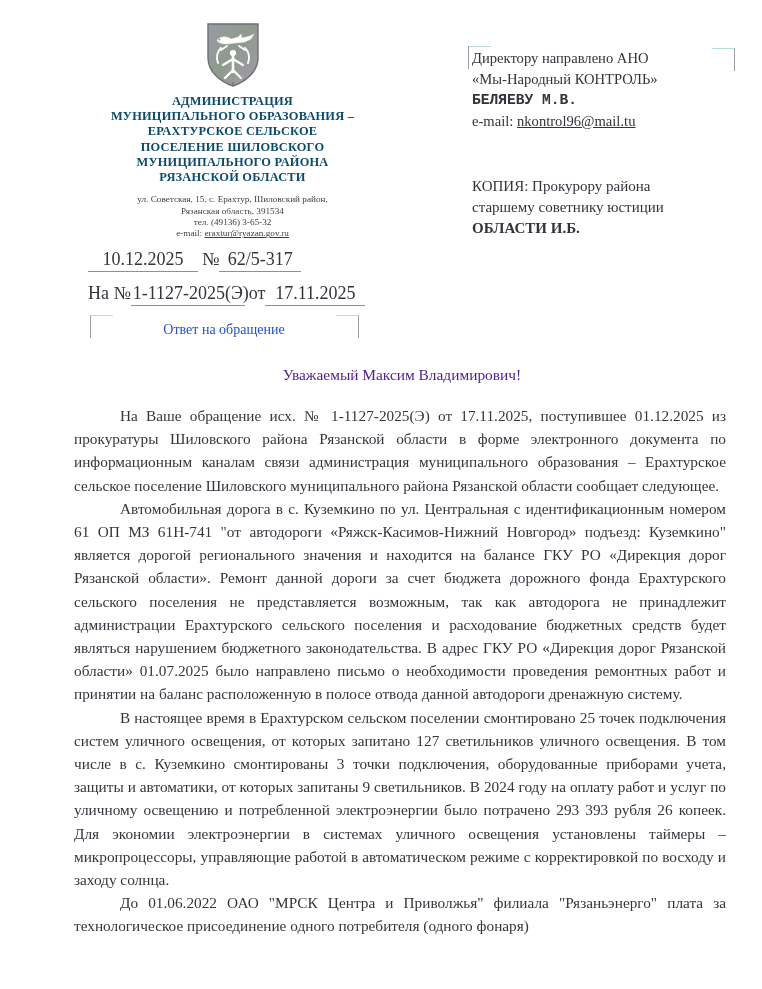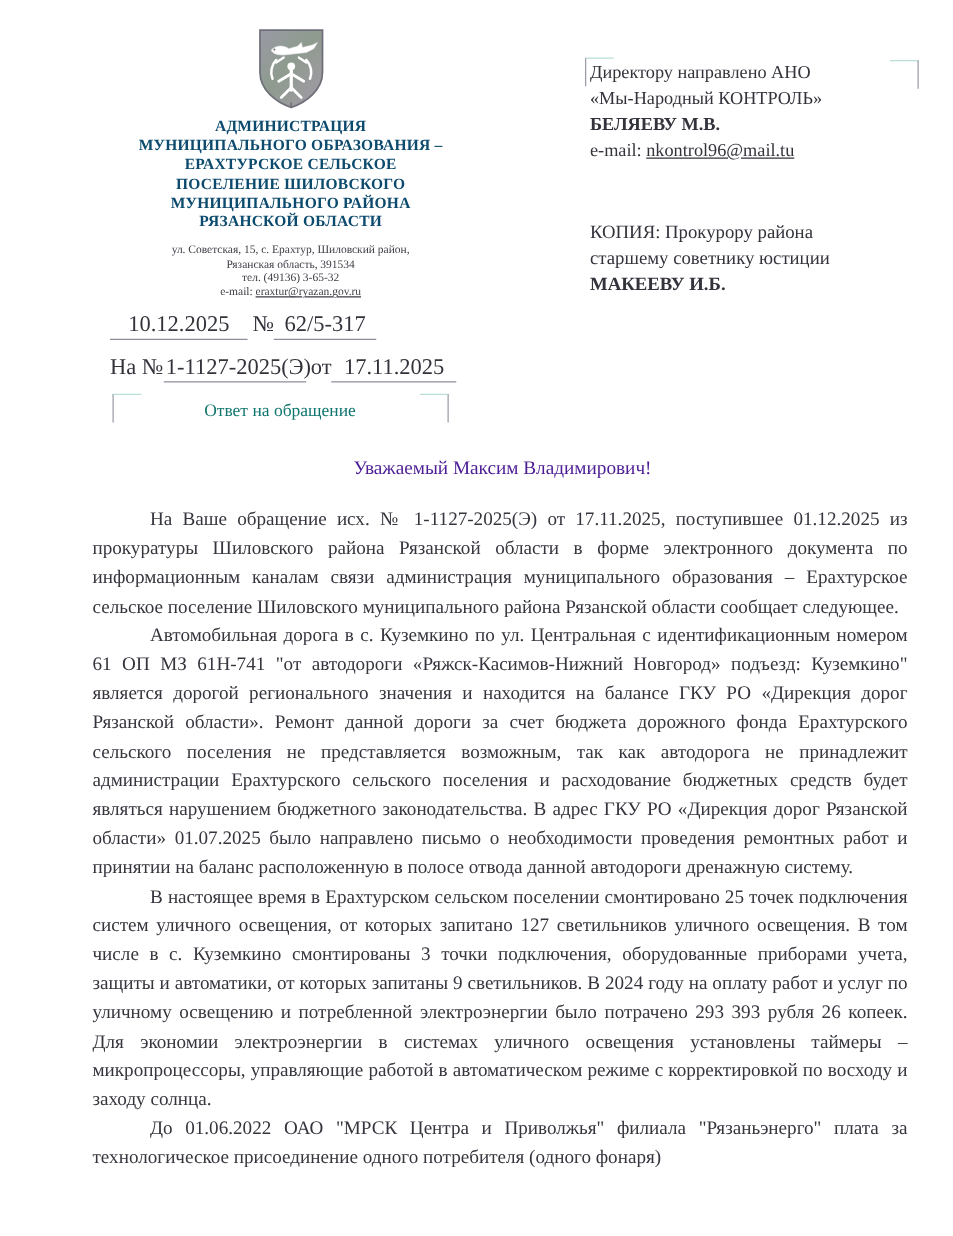--- a/index.html
+++ b/index.html
@@ -80,21 +80,21 @@
   
   .addressee {
     position: absolute;
     left: 472px;
     top: 48px;
     width: 258px;
     font-size: 14.6px;
     line-height: 21px;
     color: #33333c;
   }
-  .addressee .bold { font-weight: bold; }
+  .addressee .bold { font-weight: bold; font-family: Liberation Mono, monospace; }
   .addressee .mail-u { text-decoration: underline; }
   .copy-block {
     position: absolute;
     left: 472px;
     top: 176px;
     width: 258px;
     font-size: 15px;
     line-height: 21px;
     color: #33333c;
   }
@@ -114,21 +114,21 @@
   .c-subj-tr { left: 336px; top: 315px; }
 
   
   .subject {
     position: absolute;
     left: 90px;
     top: 322px;
     width: 268px;
     text-align: center;
     font-size: 14px;
-    color: #0f766e;
+    color: #1d4ed8;
   }
 
   
   .greeting {
     position: absolute;
     left: 72px;
     top: 366px;
     width: 660px;
     text-align: center;
     font-size: 15.4px;
@@ -219,21 +219,21 @@
     <div class="bold">БЕЛЯЕВУ  М.В.</div>
     <div>
       <span>e-mail:</span>
       <span class="mail-u">nkontrol96@mail.tu</span>
     </div>
   </div>
 
   <div class="copy-block">
     <div>КОПИЯ: Прокурору района</div>
     <div>старшему советнику юстиции</div>
-    <div class="bold">МАКЕЕВУ  И.Б.</div>
+    <div class="bold">ОБЛАСТИ  И.Б.</div>
   </div>
 
   <div class="corner tl c-subj-tl"></div>
   <div class="corner tr c-subj-tr"></div>
   <div class="subject">Ответ на обращение</div>
 
   <div class="greeting">Уважаемый Максим Владимирович!</div>
 
   <div class="body">
     <p>На Ваше обращение исх. № 1-1127-2025(Э) от 17.11.2025, поступившее 01.12.2025 из прокуратуры Шиловского района Рязанской области в форме электронного документа по информационным каналам связи администрация муниципального образования – Ерахтурское сельское поселение Шиловского муниципального района Рязанской области сообщает следующее.</p>

